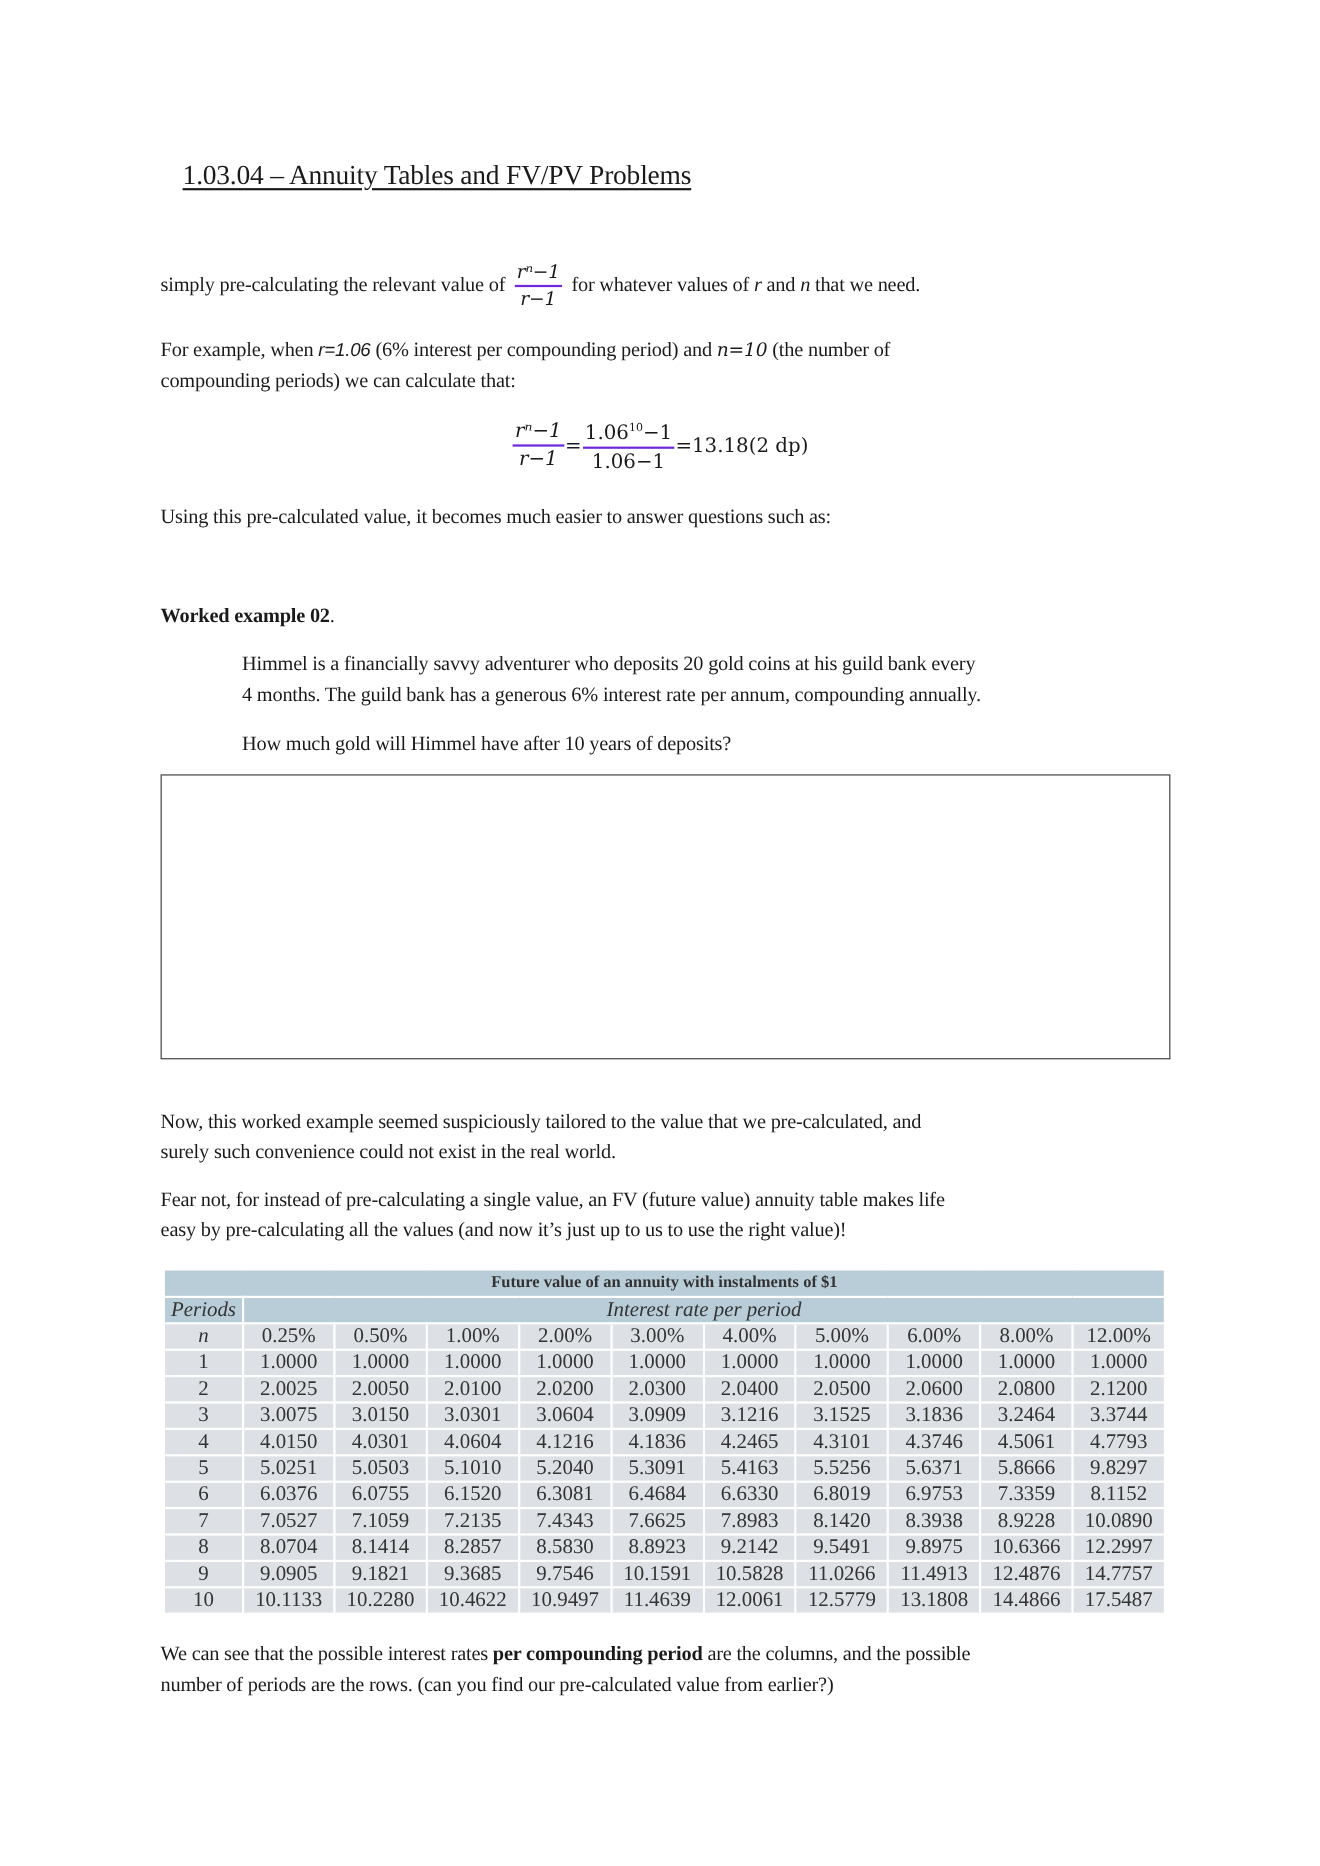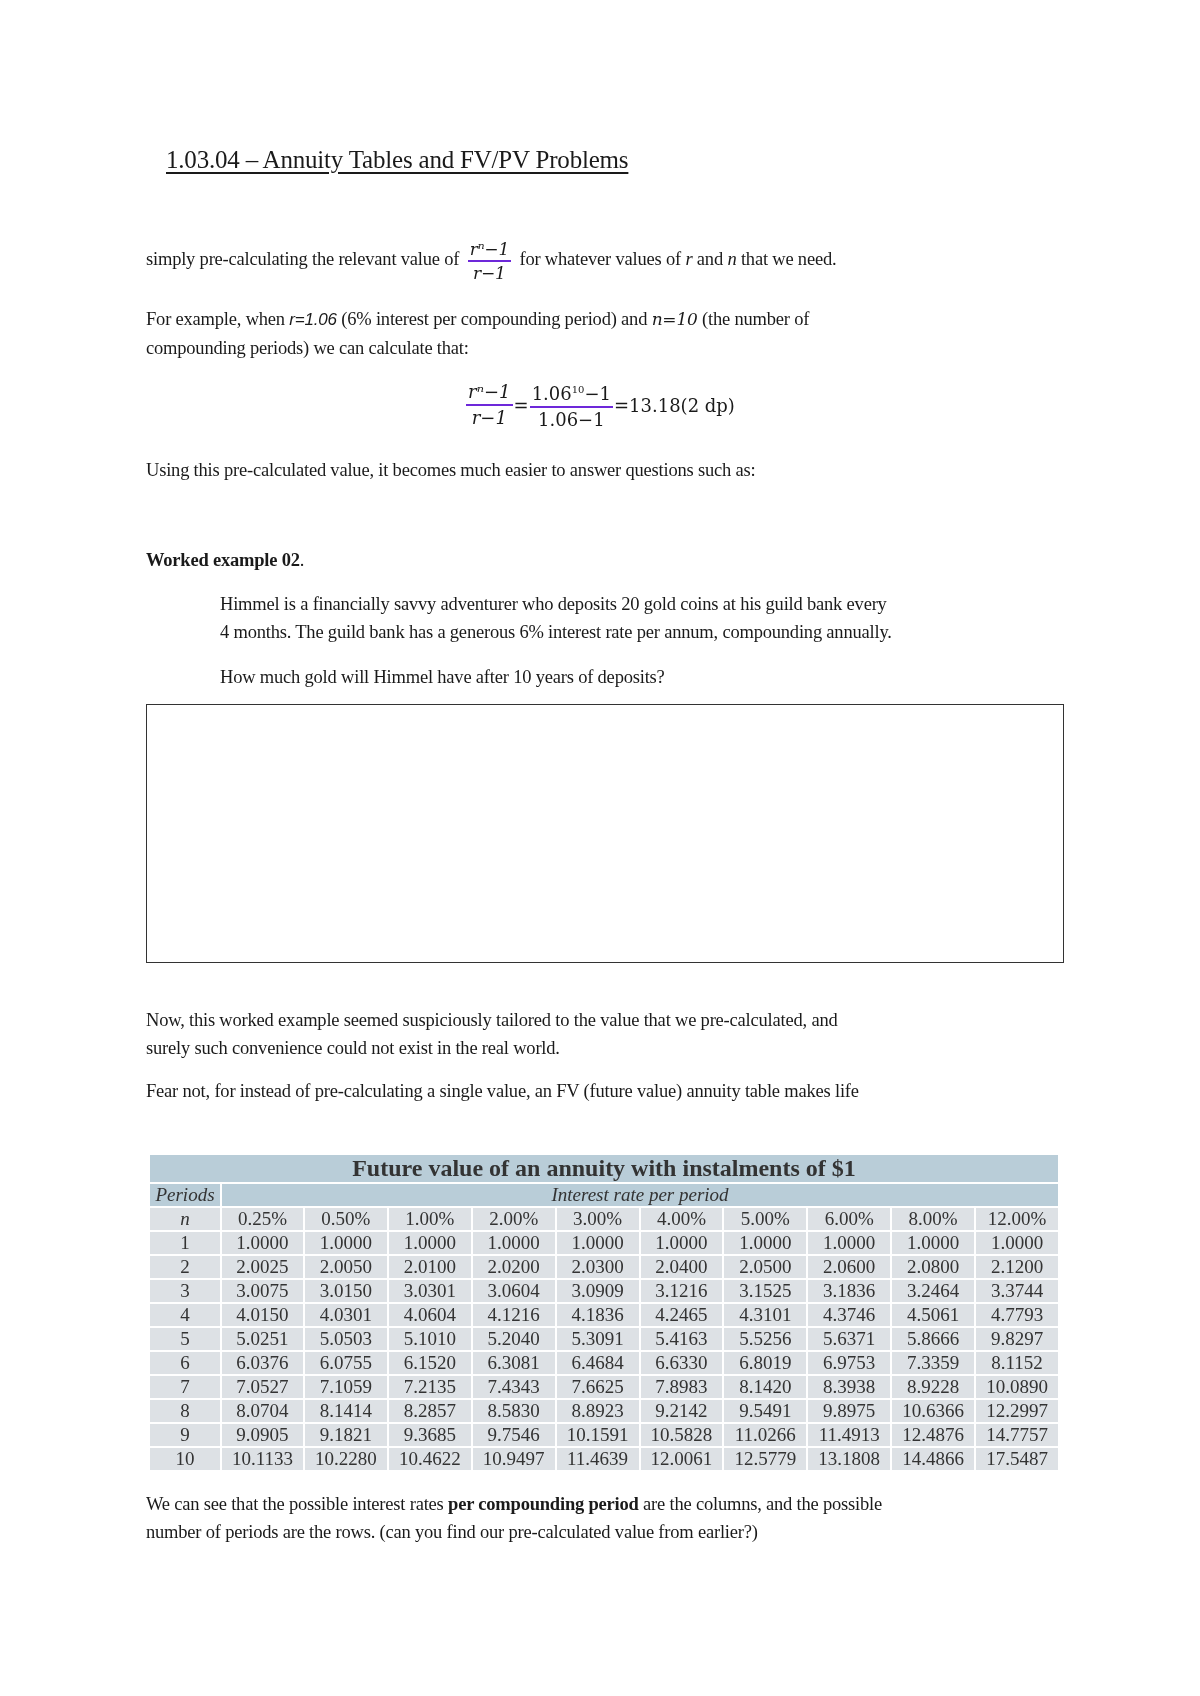--- a/index.html
+++ b/index.html
@@ -14,21 +14,21 @@
   .frac { display: inline-flex; flex-direction: column; align-items: center; vertical-align: middle; margin: 0 4px; font-family: "DejaVu Serif", serif; font-size: 17px; line-height: 22px; }
   .frac .num { border-bottom: 2px solid #6d28d9; padding: 0 2px; }
   .frac .den { padding: 0 2px; }
   .eq { left: 0; width: 1200px; top: 378px; display: flex; justify-content: center; align-items: center; font-family: "DejaVu Serif", serif; font-size: 18px; }
   .eq .frac { font-size: 18px; line-height: 24px; margin: 0 1px; }
   sup { font-size: 10px; }
   .answer-box { left: 146px; top: 704px; width: 916px; height: 257px; border: 1.5px solid #333; background: #fff; }
   .bold { font-weight: bold; }
   table.annuity { position: absolute; left: 148px; top: 1153px; width: 912px; border-collapse: collapse; font-family: "Liberation Serif", serif; font-size: 19px; color: #333; }
   table.annuity td, table.annuity th { border: 2px solid #ffffff; text-align: center; padding: 0; height: 22px; font-weight: normal; }
-  table.annuity .cap td { background: #b9cdd8; font-weight: bold; font-size: 24px; height: 23px; }
+  table.annuity .cap td { background: #b9cdd8; font-weight: bold; font-size: 15px; height: 23px; }
   table.annuity .sub td { background: #b9cdd8; font-style: italic; height: 22px; }
   table.annuity .body td { background: #dde1e5; }
   table.annuity .body td.n { width: 70px; }
   table.annuity .hdr td { background: #dde1e5; }
 </style>
 </head>
 <body>
 
 <div class="page">
 
@@ -85,20 +85,21 @@
 
   <div class="abs answer-box"></div>
 
   <div class="abs para" style="top:1006px;">
     <span>Now, this worked example seemed suspiciously tailored to the value that we pre-calculated, and</span><br>
     <span>surely such convenience could not exist in the real world.</span>
   </div>
 
   <div class="abs para" style="top:1077px;">
     <span>Fear not, for instead of pre-calculating a single value, an FV (future value) annuity table makes life</span><br>
+    <span>easy by pre-calculating all the values (and now it’s just up to us to use the right value)!</span>
   </div>
 
   <table class="annuity">
     <tbody>
         <tr class="cap">
       <td colspan="11">Future value of an annuity with instalments of $1</td>
     </tr>
     <tr class="sub">
       <td>Periods</td>
       <td colspan="10">Interest rate per period</td>

